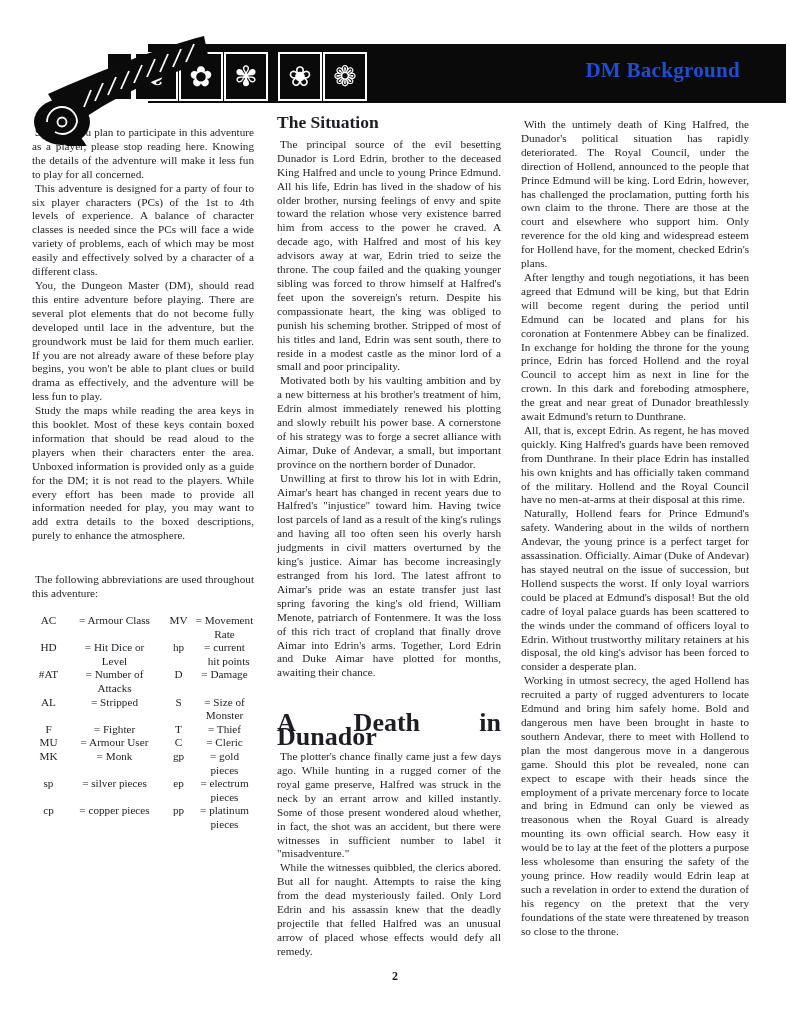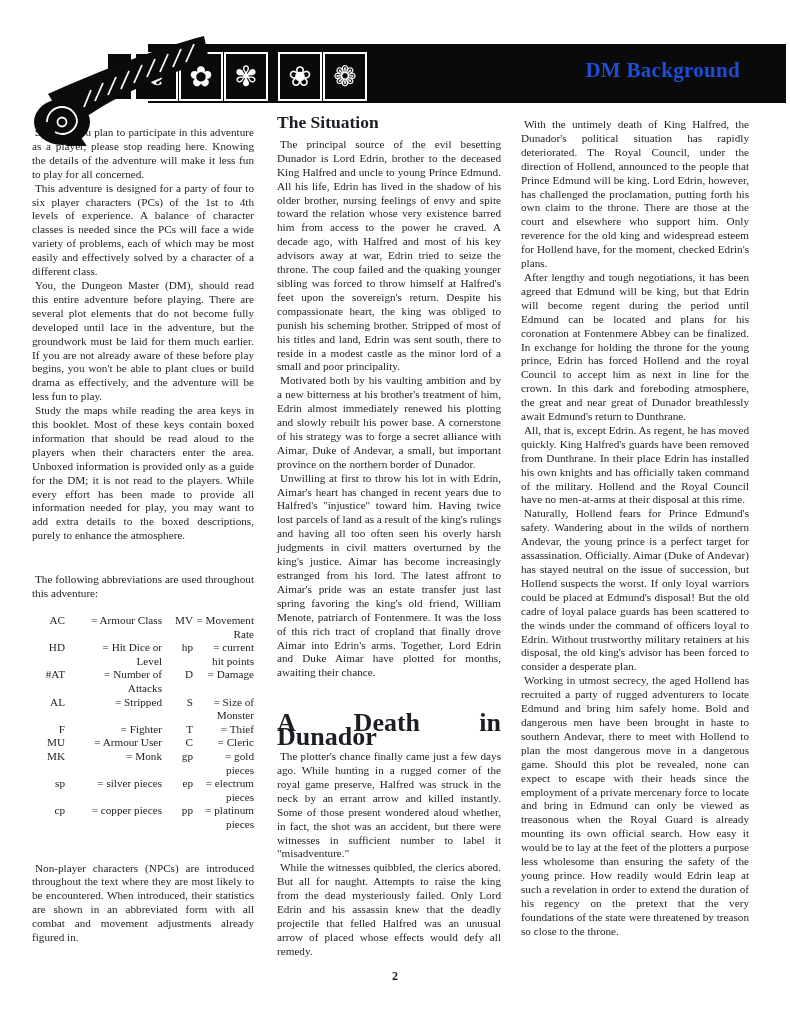--- a/index.html
+++ b/index.html
@@ -41,21 +41,21 @@
   .col2{left:277px;top:116px;width:224px;}
   .col3{left:521px;top:118px;width:228px;}
   h2.sec{
     margin:0 0 8px 0;font-size:17.5px;font-weight:bold;
     text-indent:0;font-family:"Liberation Serif", serif;
   }
   h2.sec.second{margin-top:36px;font-size:26px;margin-bottom:6px;}
   .abbr-intro{margin-top:30px !important;}
   .abbr-table{
     margin-top:13px;display:grid;grid-template-columns:33px 95px 29px auto;
-    column-gap:2px;font-size:11.2px;line-height:13.6px;text-align:right;
+    column-gap:2px;font-size:11.2px;line-height:13.6px;text-align:center;
   }
   .abbr-table .df{white-space:pre-line;}
   .npc-para{margin-top:30px !important;}
   .page-number{
     position:absolute;left:0;top:969px;width:790px;text-align:center;
     font-weight:bold;font-size:12px;
   }
 </style>
 </head>
 <body>
@@ -146,21 +146,20 @@
         <div class="df">= gold pieces</div>
         <div class="ab">sp</div>
         <div class="df">= silver pieces</div>
         <div class="ab">ep</div>
         <div class="df">= electrum pieces</div>
         <div class="ab">cp</div>
         <div class="df">= copper pieces</div>
         <div class="ab">pp</div>
         <div class="df">= platinum pieces</div>
       </div>
-    <p class="npc-para">Non-player characters (NPCs) are introduced throughout the text where they are most likely to be encountered. When introduced, their statistics are shown in an abbreviated form with all combat and movement adjustments already figured in.</p>
   </div>
 
   <div class="col col2">
     <h2 class="sec">The Situation</h2>
     <p>The principal source of the evil besetting Dunador is Lord Edrin, brother to the deceased King Halfred and uncle to young Prince Edmund.  All his life, Edrin has lived in the shadow of his older brother, nursing feelings of envy and spite toward the relation whose very existence barred him from access to the power he craved. A decade ago, with Halfred and most of his key advisors away at war, Edrin tried to seize the throne. The coup failed and the quaking younger sibling was forced to throw himself at Halfred's feet upon the sovereign's return. Despite his compassionate heart, the king was obliged to punish his scheming brother. Stripped of most of his titles and land, Edrin was sent south, there to reside in a modest castle as the minor lord of a small and poor principality.</p>
     <p>Motivated both by his vaulting ambition and by a new bitterness at his brother's treatment of him, Edrin almost immediately renewed his plotting and slowly rebuilt his power base. A cornerstone of his strategy was to forge a secret alliance with Aimar, Duke of Andevar, a small, but important province on the northern border of Dunador.</p>
     <p>Unwilling at first to throw his lot in with Edrin, Aimar's heart has changed in recent years due to Halfred's "injustice" toward him.  Having twice lost parcels of land as a result of the king's rulings and having all too often seen his overly harsh judgments in civil matters overturned by the king's justice. Aimar has become increasingly estranged from his lord. The latest affront to Aimar's pride was an estate transfer just last spring favoring the king's old friend, William Menote, patriarch of Fontenmere. It was the loss of this rich tract of cropland that finally drove Aimar into Edrin's arms. Together, Lord Edrin and Duke Aimar have plotted for months, awaiting their chance.</p>
     <h2 class="sec second">A Death in Dunador</h2>
     <p>The plotter's chance finally came just a few days ago. While hunting in a rugged corner of the royal game preserve, Halfred was struck in the neck by an errant arrow and killed instantly. Some of those present wondered aloud whether, in fact, the shot was an accident, but there were witnesses in sufficient number to label it "misadventure."</p>
     <p>While the witnesses quibbled, the clerics abored. But all for naught. Attempts to raise the king from the dead mysteriously failed. Only Lord Edrin and his assassin knew that the deadly projectile that felled Halfred was an unusual arrow of placed whose effects would defy all remedy.</p>

